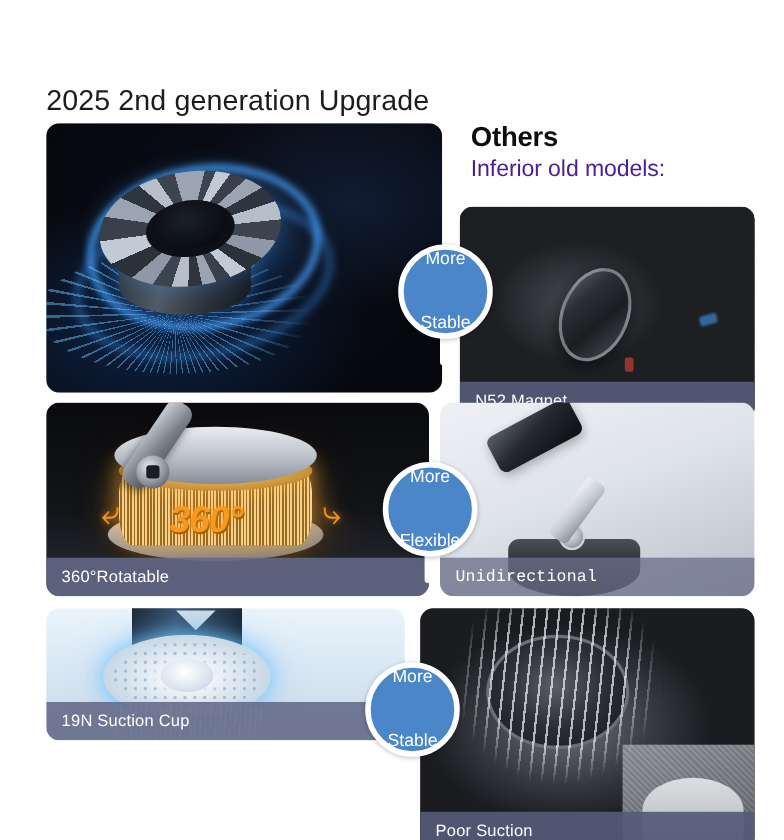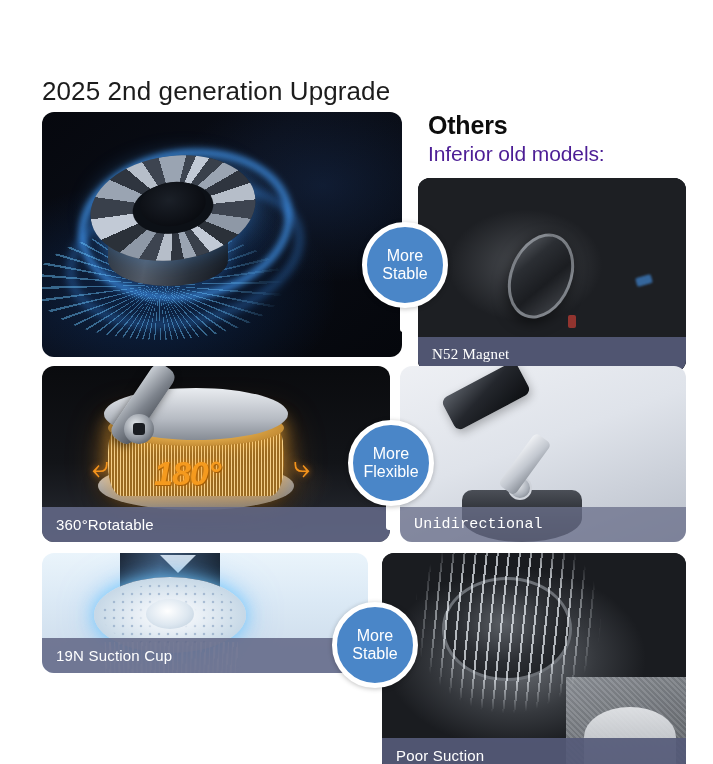--- a/index.html
+++ b/index.html
@@ -440,21 +440,21 @@
   .badge-circle {
     position: absolute;
     left: 0; top: 0;
     width: 86px; height: 86px;
     border-radius: 50%;
     background: #4a86c8;
     border: 5px solid #ffffff;
     display: flex;
     flex-direction: column;
     align-items: center;
-    justify-content: center;
+    justify-content: space-between;
     color: #ffffff;
     font-size: 16px;
     font-weight: 500;
     line-height: 1.12;
     text-align: center;
     z-index: 2;
     box-shadow: 0 1px 5px rgba(0,0,0,0.25);
   }
   .badge-stem {
     position: absolute;
@@ -485,21 +485,21 @@
     <div class="card-art art-n55">
       <div class="ring-glow"></div>
       <div class="ring-glow2"></div>
       <div class="energy"></div>
       <div class="magnet-body"></div>
       <div class="magnet-ring"></div>
       <div class="magnet-hole"></div>
     </div>
   </div>
 
-  <div class="card" style="left:418px; top:178px; width:268px; height:194px;font-family:Liberation Serif, serif;">
+  <div class="card" style="left:418px; top:188px; width:268px; height:194px;">
     <div class="card-art art-n52">
       <div class="n52-disc"></div>
       <div class="n52-accent-blue"></div>
       <div class="n52-accent-red"></div>
     </div>
     <div class="caption-bar caption-slate">N52 Magnet</div>
   </div>
 
   <div class="badge" style="left:362px; top:222px;">
     <div class="badge-stem"></div>
@@ -512,21 +512,21 @@
   <div class="card" style="left:42px; top:366px; width:348px; height:176px;">
     <div class="card-art art-360">
       <div class="rot-base"></div>
       <div class="rot-gold"></div>
       <div class="rot-gold-top"></div>
       <div class="rot-cap"></div>
       <div class="rot-arm"></div>
       <div class="rot-joint"></div>
       <div class="arrow-l">⤶</div>
       <div class="arrow-r">⤷</div>
-      <div class="txt-360">180°</div>
+      <div class="txt-360">360°</div>
     </div>
     <div class="caption-bar caption-mid">360°Rotatable</div>
   </div>
 
   <div class="card" style="left:400px; top:366px; width:286px; height:176px;font-family:Liberation Mono, monospace;">
     <div class="card-art art-uni">
       <div class="uni-base"></div>
       <div class="uni-ball"></div>
       <div class="uni-stem"></div>
       <div class="uni-head"></div>

